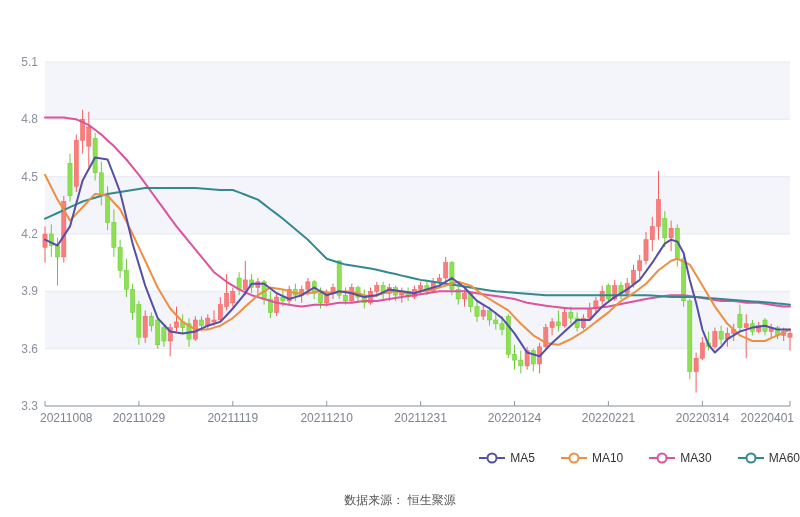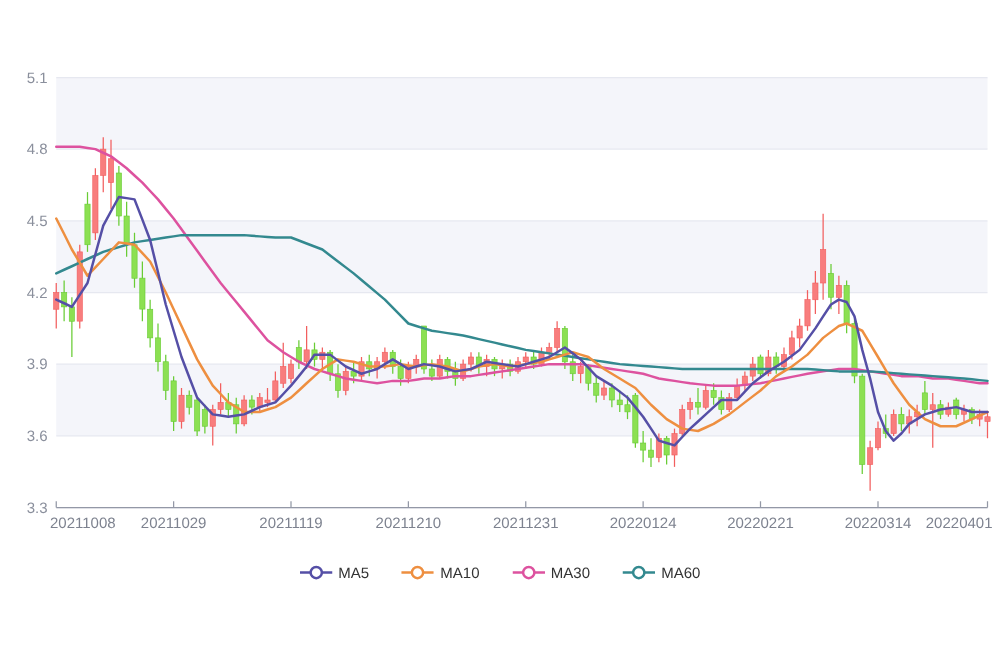--- a/index.html
+++ b/index.html
@@ -3,21 +3,21 @@
 <meta charset="utf-8">
 <style>
   html,body{margin:0;padding:0;background:#fff;}
   .page{position:relative;width:800px;height:517px;background:#ffffff;overflow:hidden;
         font-family:"Liberation Sans","DejaVu Sans",sans-serif;}
   .header{position:absolute;left:8px;top:8px;display:flex;align-items:center;height:18px;}
   .header .title{font-size:13px;color:#2f2f2f;letter-spacing:.3px;}
   .header .sep{color:#d9dbe2;margin:0 20px;font-size:13px;}
   .header .period{font-size:13px;color:#2f2f2f;cursor:pointer;}
   #chart{position:absolute;left:0;top:0;}
-  .legend{position:absolute;left:0;top:451px;width:800px;display:flex;justify-content:center;
+  .legend{position:absolute;left:0;top:451px;width:800px;display:flex;justify-content:flex-end;
           align-items:center;gap:26px;}
   .legend-item{display:flex;align-items:center;gap:5px;cursor:pointer;}
   .legend-item .lbl{font-size:12px;color:#333;}
   .footer{position:absolute;left:0;top:492px;width:800px;text-align:center;
           font-size:12px;color:#555;}
 </style>
 </head>
 <body>
 
 <div class="page">
@@ -333,13 +333,14 @@
       </div>
       <div class="legend-item">
         <svg width="26" height="12">
           <line x1="0" y1="6" x2="26" y2="6" stroke="#33898f" stroke-width="2"></line>
           <circle cx="13" cy="6" r="4.5" fill="#ffffff" stroke="#33898f" stroke-width="2"></circle>
         </svg>
         <span class="lbl">MA60</span>
       </div>
     </div>
 
+  <div class="footer">数据来源： 恒生聚源</div>
 </div>
 
 </body></html>

